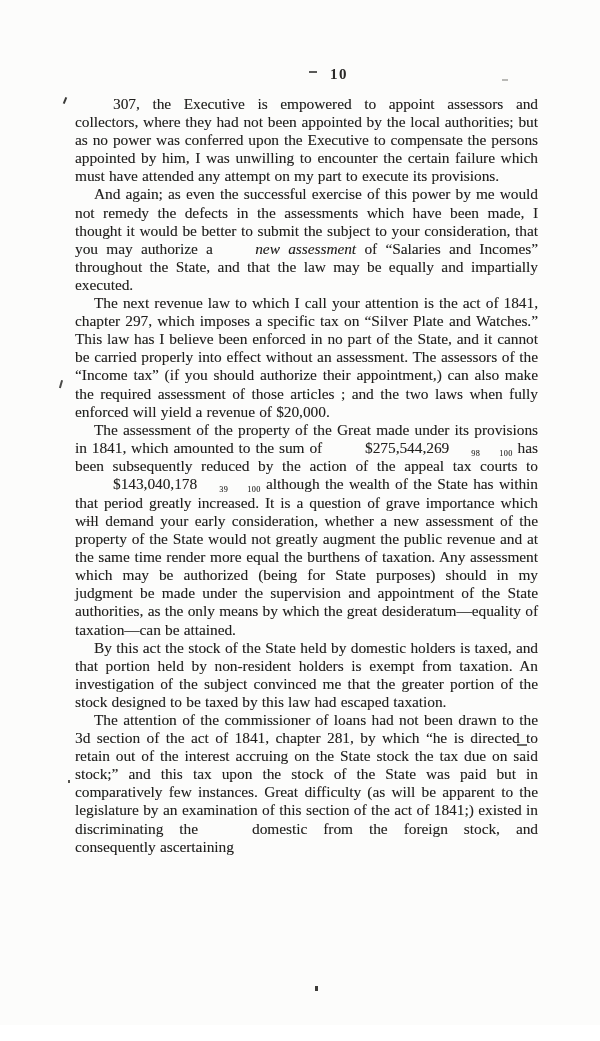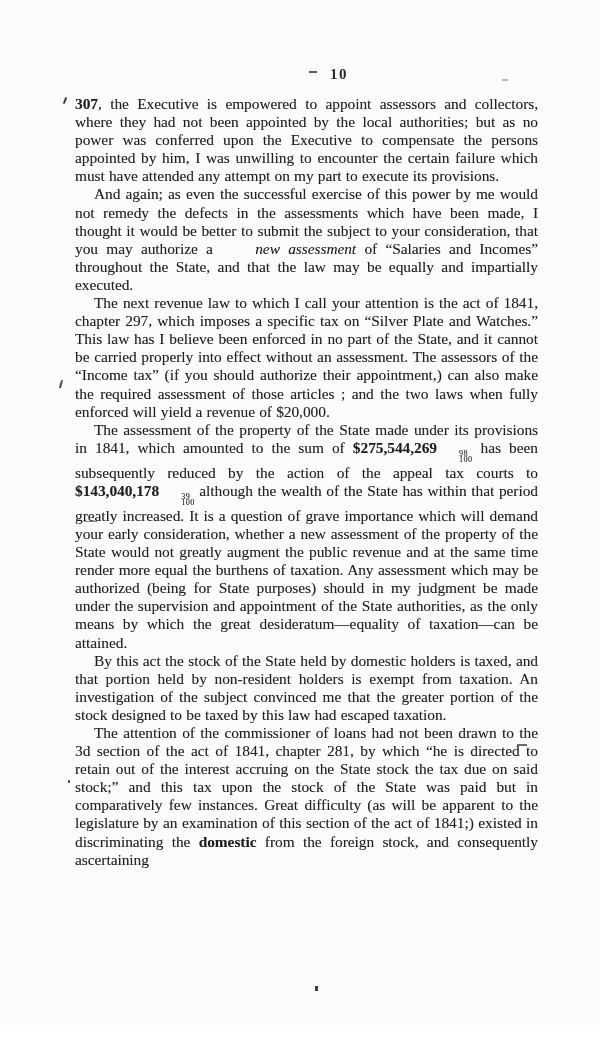--- a/index.html
+++ b/index.html
@@ -32,24 +32,24 @@
     width: 463px;
     font-size: 15.3px;
     line-height: 18.1px;
     text-align: justify;
     text-shadow: 0.25px 0.25px 0.3px rgba(25,25,25,0.35);
     word-spacing: 0.4px;
   }
   .text-block p { text-indent: 19px; }
   .text-block p.no-indent { text-indent: 0; }
   .italic { font-style: italic; margin-left: 34px; }
-  .heavy { font-weight: bold; }
+  .heavy { font-weight: normal; margin-left: 38px; }
   .frac {
     display: inline-flex;
-    flex-direction: column;
+    flex-direction: row;
     align-items: flex-start;
     vertical-align: -3px;
     font-size: 8px;
     line-height: 6.5px;
     margin-left: 3px;
     font-weight: normal;
     letter-spacing: 0.5px;
   }
   
   .mark { position: absolute; background: #444; }
@@ -80,21 +80,21 @@
 
   <div class="text-block">
 
     <p class="no-indent"><span class="heavy">307</span><span>, the Executive is empowered to appoint assessors and collectors, where they had not been appointed by the local authorities; but as no power was conferred upon the Executive to compensate the persons appointed by him, I was unwilling to encounter the certain failure which must have attended any attempt on my part to execute its provisions.</span></p>
 
     <p><span>And again; as even the successful exercise of this power by me would not remedy the defects in the assessments which have been made, I thought it would be better to submit the subject to your consideration, that you may authorize a </span><span class="italic">new assessment</span><span> of “Salaries and Incomes” throughout the State, and that the law may be equally and impartially executed.</span></p>
 
     <p>The next revenue law to which I call your attention is the act of 1841, chapter 297, which imposes a specific tax on “Silver Plate and Watches.”  This law has I believe been enforced in no part of the State, and it cannot be carried properly into effect without an assessment.  The assessors of the “Income tax” (if you should authorize their appointment,) can also make the required assessment of those articles ; and the two laws when fully enforced will yield a revenue of $20,000.</p>
 
 
-    <p><span>The assessment of the property of the State made under its provisions in 1841, which amounted to the sum of </span><span class="heavy">$275,544,269</span><span class="frac">
+    <p><span>The assessment of the property of the Great made under its provisions in 1841, which amounted to the sum of </span><span class="heavy">$275,544,269</span><span class="frac">
           <span>98</span>
           <span>100</span>
         </span><span> has been subsequently reduced by the action of the appeal tax courts to </span><span class="heavy">$143,040,178</span><span class="frac">
           <span>39</span>
           <span>100</span>
         </span><span> although the wealth of the State has within that period greatly increased.  It is a question of grave importance which will demand your early consideration, whether a new assessment of the property of the State would not greatly augment the public revenue and at the same time render more equal the burthens of taxation.  Any assessment which may be authorized (being for State purposes) should in my judgment be made under the supervision and appointment of the State authorities, as the only means by which the great desideratum—equality of taxation—can be attained.</span></p>
 
     <p>By this act the stock of the State held by domestic holders is taxed, and that portion held by non-resident holders is exempt from taxation.  An investigation of the subject convinced me that the greater portion of the stock designed to be taxed by this law had escaped taxation.</p>
 
     <p><span>The attention of the commissioner of loans had not been drawn to the 3d section of the act of 1841, chapter 281, by which “he is directed to retain out of the interest accruing on the State stock the tax due on said stock;” and this tax upon the stock of the State was paid but in comparatively few instances.  Great difficulty (as will be apparent to the legislature by an examination of this section of the act of 1841;) existed in discriminating the </span><span class="heavy">domestic</span><span> from the foreign stock, and consequently ascertaining</span></p>

